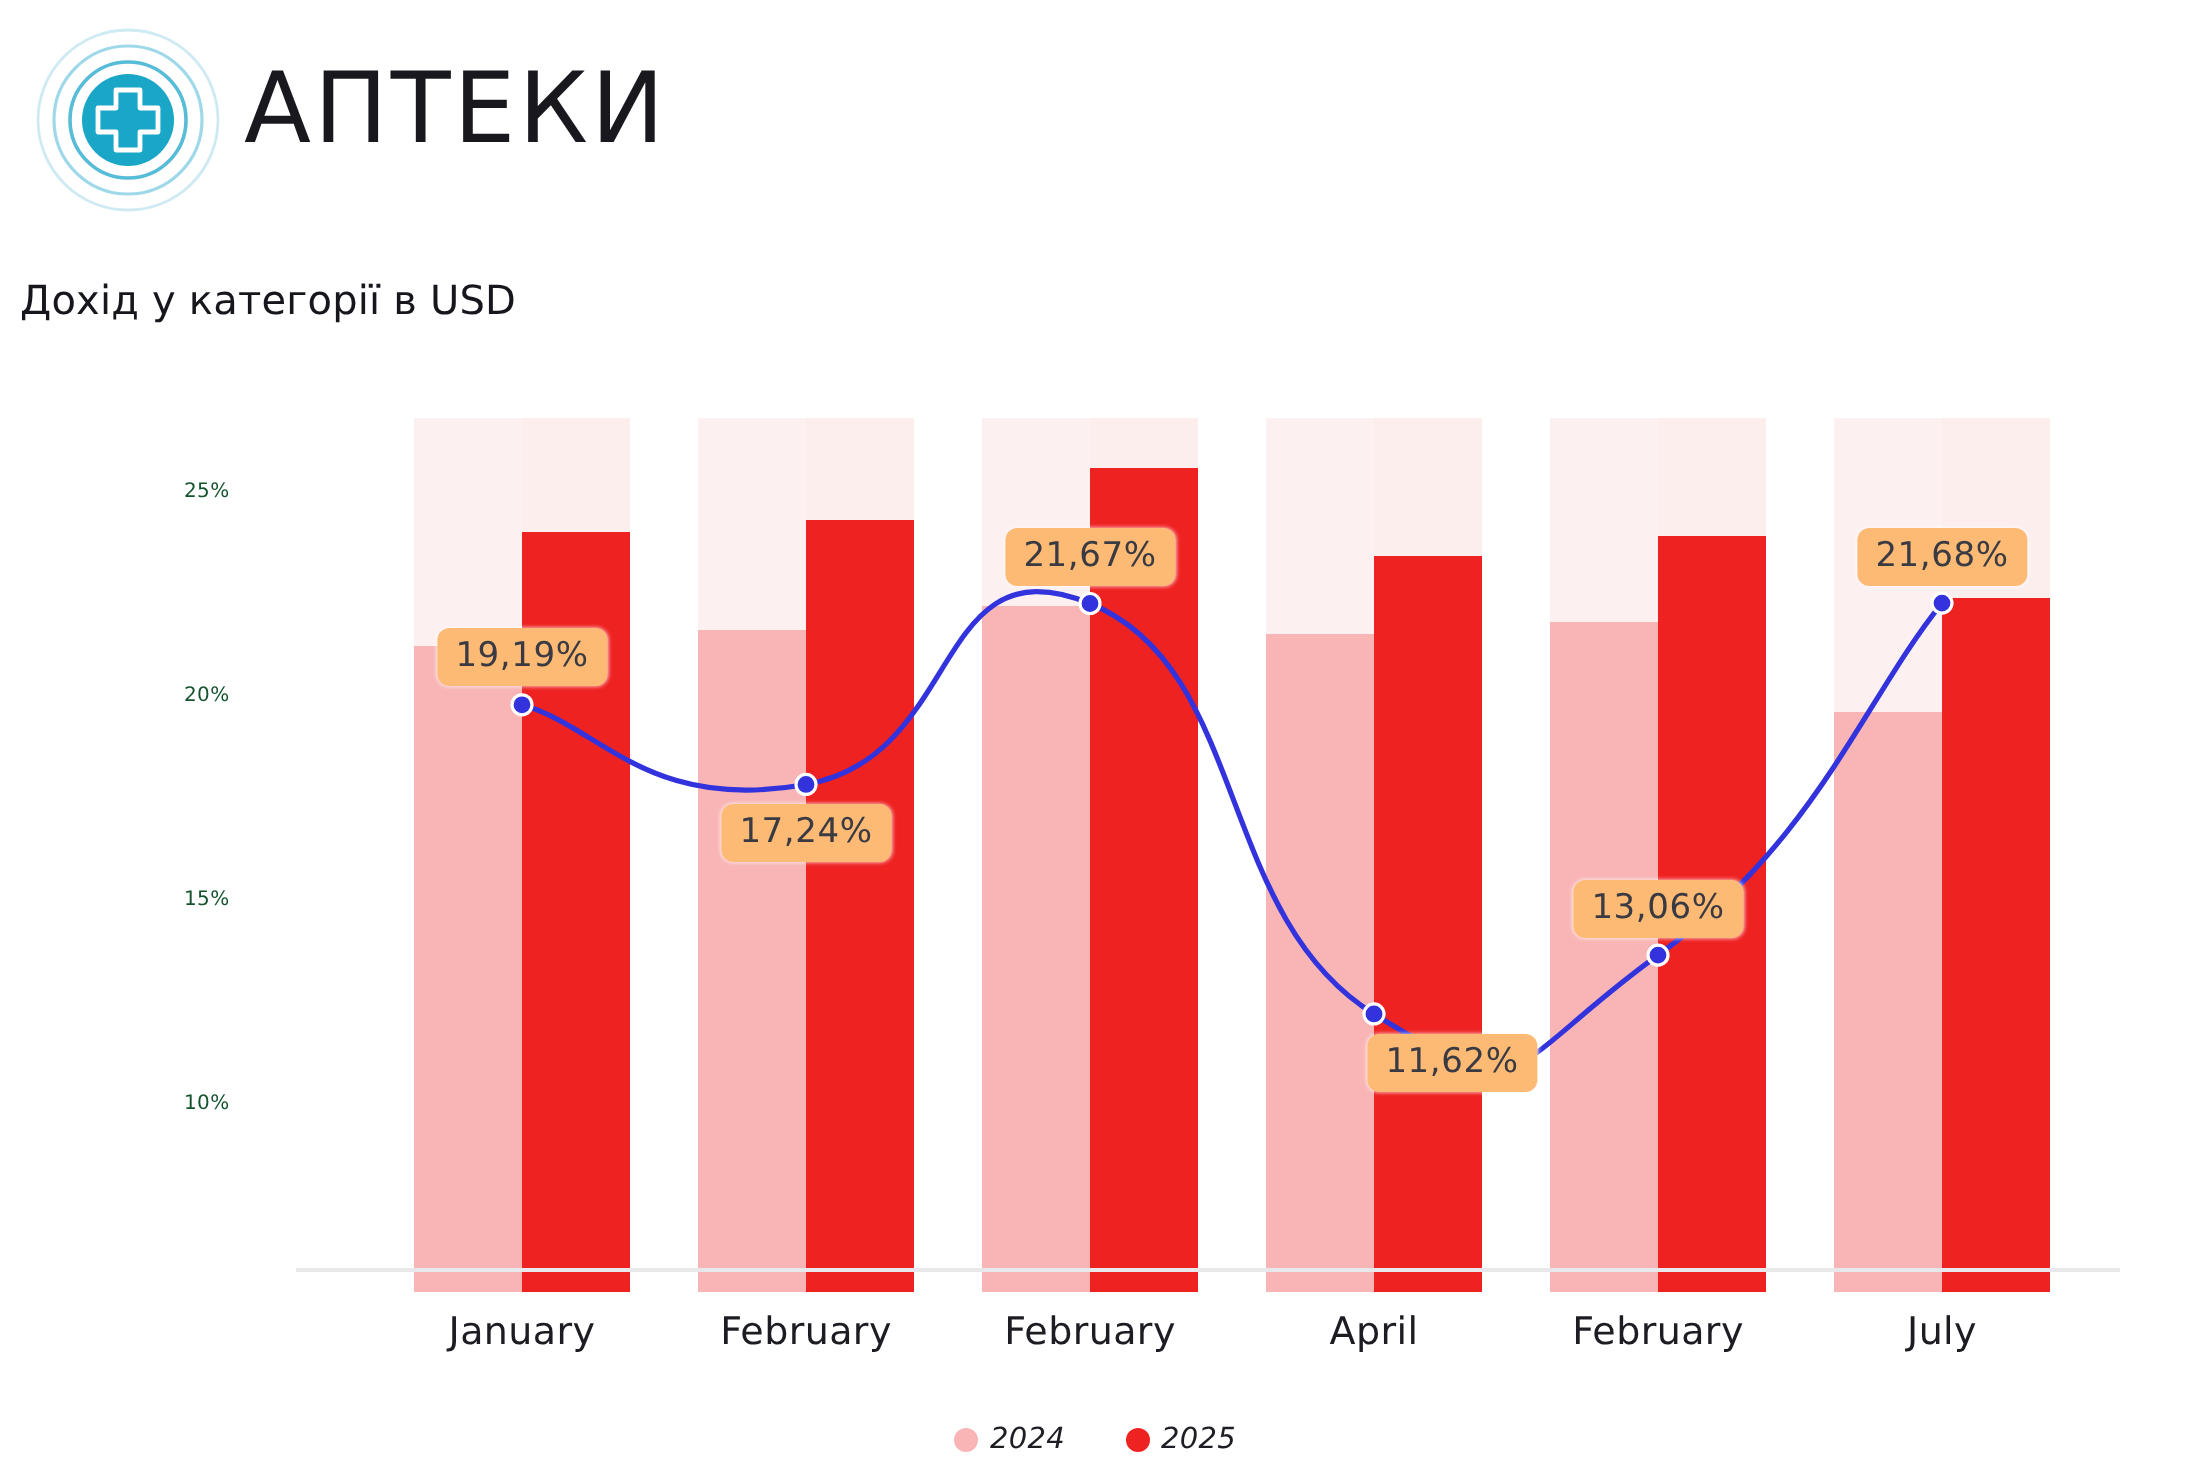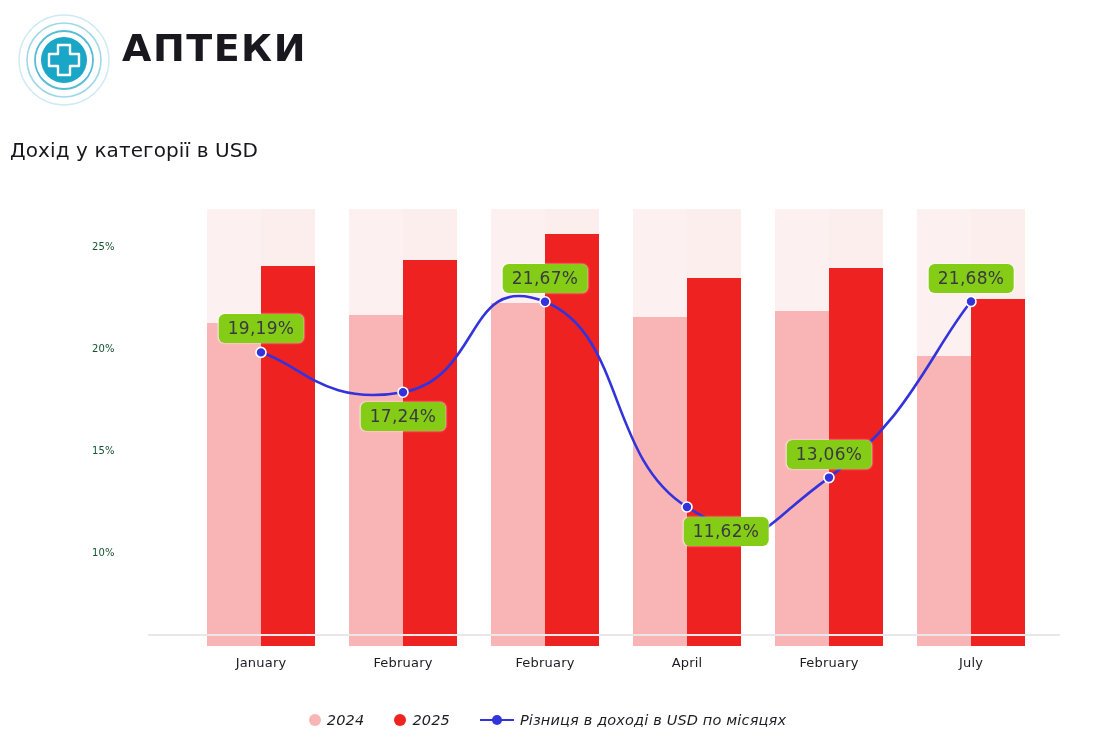--- a/index.html
+++ b/index.html
@@ -14,21 +14,21 @@
 
   
   #header {
     position: absolute; left: 0; top: 0; width: 1095px; height: 125px;
   }
   #logo-wrap {
     position: absolute; left: 16px; top: 12px; width: 96px; height: 96px;
   }
   #brand-title {
     position: absolute; left: 122px; top: 26px;
-    font-size: 38px; letter-spacing: 1.5px; font-weight: 700;
+    font-size: 49px; letter-spacing: 1.5px; font-weight: 400;
     color: #18181e;
     font-family: "DejaVu Sans", "Liberation Sans", sans-serif;
   }
 
   #chart-title {
     position: absolute; left: 10px; top: 138px;
     font-size: 20px; font-weight: normal; color: #16161c;
     letter-spacing: 0.1px;
   }
 
@@ -60,35 +60,35 @@
   }
   .bar-slot.slot-2025 { background: #fdeeee; }
   .bar-fill {
     position: absolute; left: 0; right: 0; bottom: 0;
   }
   .bar-2024 .bar-fill { background: #f9b5b5; }
   .bar-2025 .bar-fill { background: #ef2222; }
 
   .xtick-label {
     position: absolute; top: 458px;
-    font-size: 13px; color: #1c1c22;
+    font-size: 19px; color: #1c1c22;
     text-align: center; width: 160px;
     letter-spacing: 0.2px;
   }
 
   
   #line-svg {
     position: absolute; left: 0; top: 0;
     width: 1095px; height: 470px;
     pointer-events: none;
   }
 
   .pt-label {
     position: absolute;
-    background: #84cc16;
+    background: #fdba74;
     border-radius: 6px;
     padding: 4px 9px 5px 9px;
     font-size: 17px;
     color: #3a3a42;
     letter-spacing: 0.3px;
     white-space: nowrap;
     transform: translate(-50%, 0);
     box-shadow: 0 0 2px rgba(255,255,255,0.95);
   }
 
@@ -197,29 +197,20 @@
 
 <div id="legend">
     <div class="legend-item">
       <span class="legend-dot" style="background: rgb(249, 181, 181);"></span>
       <span class="legend-text">2024</span>
     </div>
     <div class="legend-item">
       <span class="legend-dot" style="background: rgb(239, 34, 34);"></span>
       <span class="legend-text">2025</span>
     </div>
-    <div class="legend-item">
-      <span class="legend-line-mark">
-        <svg width="34" height="14" viewBox="0 0 34 14">
-          <line x1="0" y1="7" x2="34" y2="7" stroke="#3333dd" stroke-width="2"></line>
-          <circle cx="17" cy="7" r="5" fill="#3333dd"></circle>
-        </svg>
-      </span>
-      <span class="legend-text">Різниця в доході в USD по місяцях</span>
-    </div>
   </div>
 
 <div class="pt-label" style="left: 261px; top: 314.4px;">19,19%</div>
 <div class="pt-label" style="left: 403px; top: 402.221px;">17,24%</div>
 <div class="pt-label" style="left: 545px; top: 263.757px;">21,67%</div>
 <div class="pt-label" style="left: 726px; top: 516.984px;">11,62%</div>
 <div class="pt-label" style="left: 829px; top: 439.579px;">13,06%</div>
 <div class="pt-label" style="left: 971px; top: 263.553px;">21,68%</div>
 
 </body></html>

